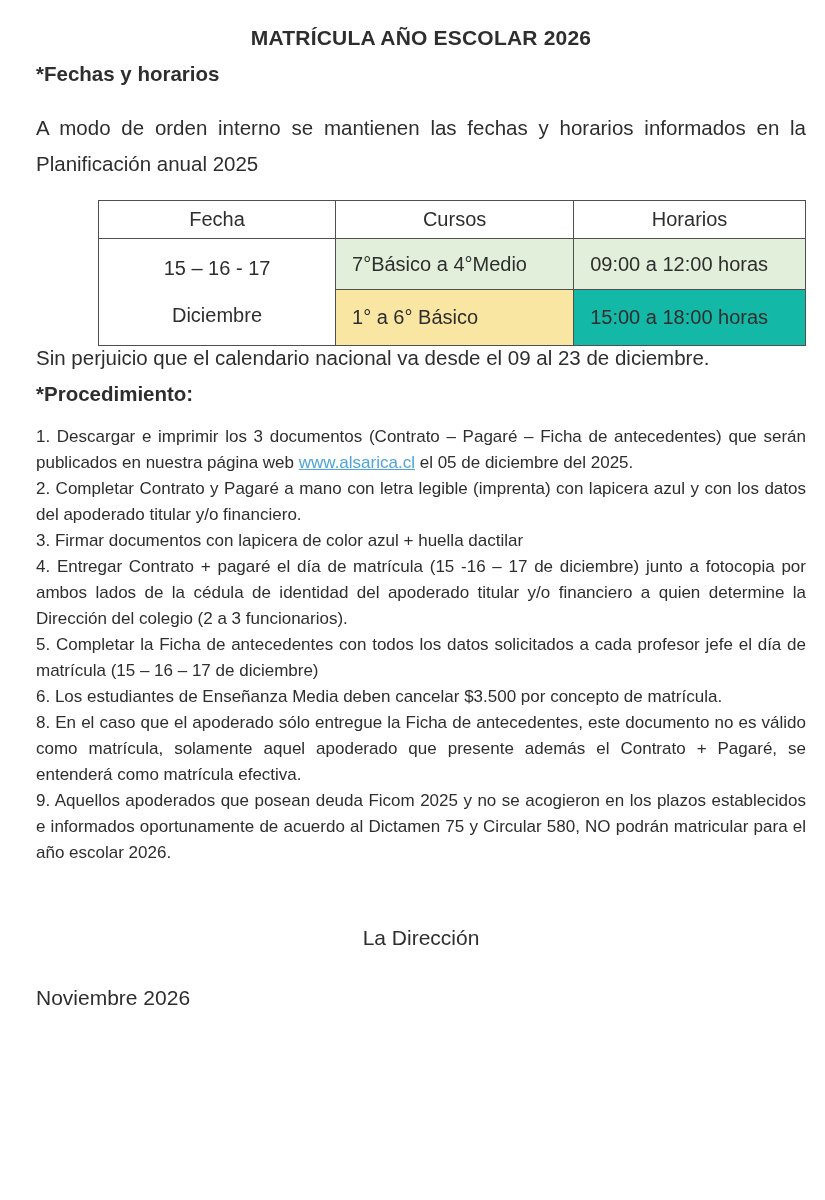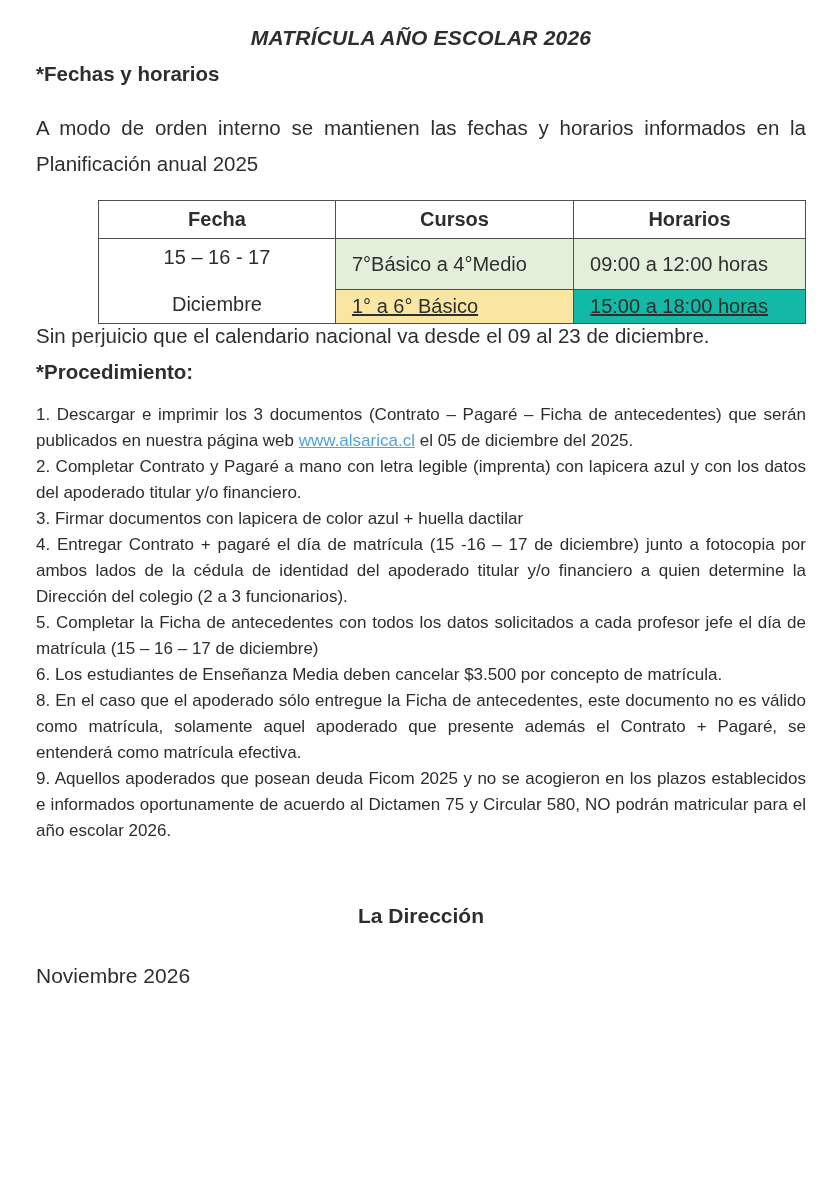--- a/index.html
+++ b/index.html
@@ -12,21 +12,20 @@
     padding:26px 19px 0 36px;
     font-family:"Liberation Sans", "DejaVu Sans", sans-serif;
     color:#2e2e2e;
     overflow:hidden;
   }
   h1.doc-title {
     font-size:21px; font-weight:bold;
     text-align:center;
     margin:0 0 12px 0;
     letter-spacing:0.2px;
-    font-style:italic;
   }
   h2.sec-heading {
     font-size:20.5px; font-weight:bold;
     margin:0 0 24px 0;
   }
   h2.sec-heading.procedure { margin:12px 0 18px 0; }
   p { margin:0; }
   .intro {
     font-size:20.5px; line-height:36px;
     text-align:justify;
@@ -36,37 +35,37 @@
     border-collapse:collapse;
     margin-left:62px;
     table-layout:fixed;
   }
   table.schedule th, table.schedule td {
     border:1.6px solid #4f4f4f;
     font-size:20px; font-weight:normal;
     box-sizing:border-box;
     color:#2e2e2e;
   }
-  table.schedule thead th { height:38px; text-align:center; background:#ffffff;font-weight:bold; }
+  table.schedule thead th { height:38px; text-align:center; background:#ffffff; }
   col.c-fecha { width:241px; }
   col.c-cursos { width:242px; }
   col.c-horarios { width:236px; }
   td.fecha-cell { text-align:center; vertical-align:middle; background:#ffffff; padding:0; }
   td.fecha-cell .fecha-line1 { margin-bottom:24px; }
   tr.row-1 { height:51px; }
-  tr.row-2 { height:34px;text-decoration:underline; }
+  tr.row-2 { height:56px; }
   td.cell-left { text-align:left; padding-left:16px; vertical-align:middle; }
   .note { font-size:20.5px; margin-top:0; }
   .item {
     font-size:17px; line-height:26px;
     text-align:justify;
   }
   a.site-link { text-decoration:underline; cursor:pointer; }
   .signature {
-    font-size:21px; font-weight:bold;
+    font-size:21px; font-weight:normal;
     text-align:center;
     margin-top:60px;
   }
   .doc-date { font-size:21px; margin-top:36px; }
 </style>
 </head>
 <body>
 
 <div class="page">
 

